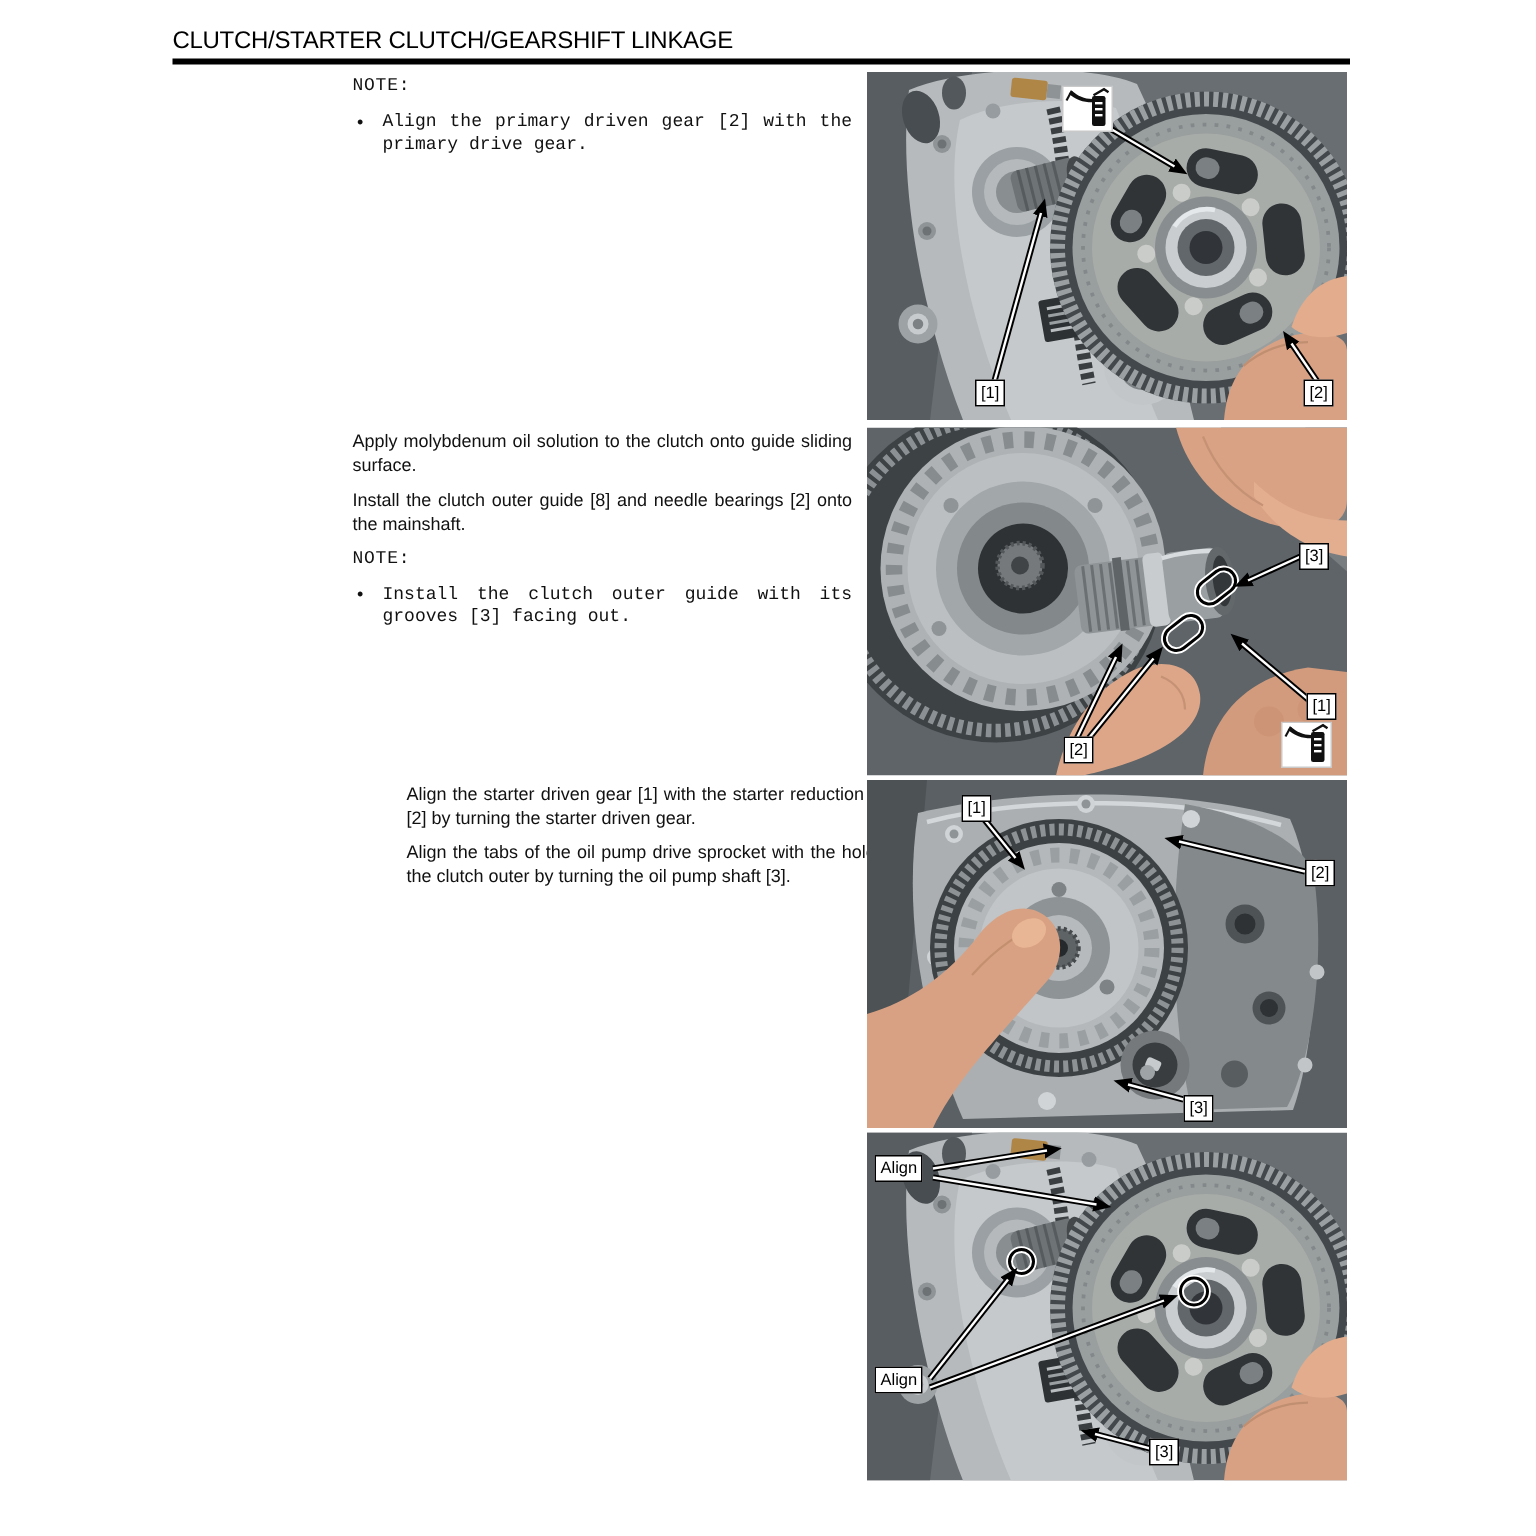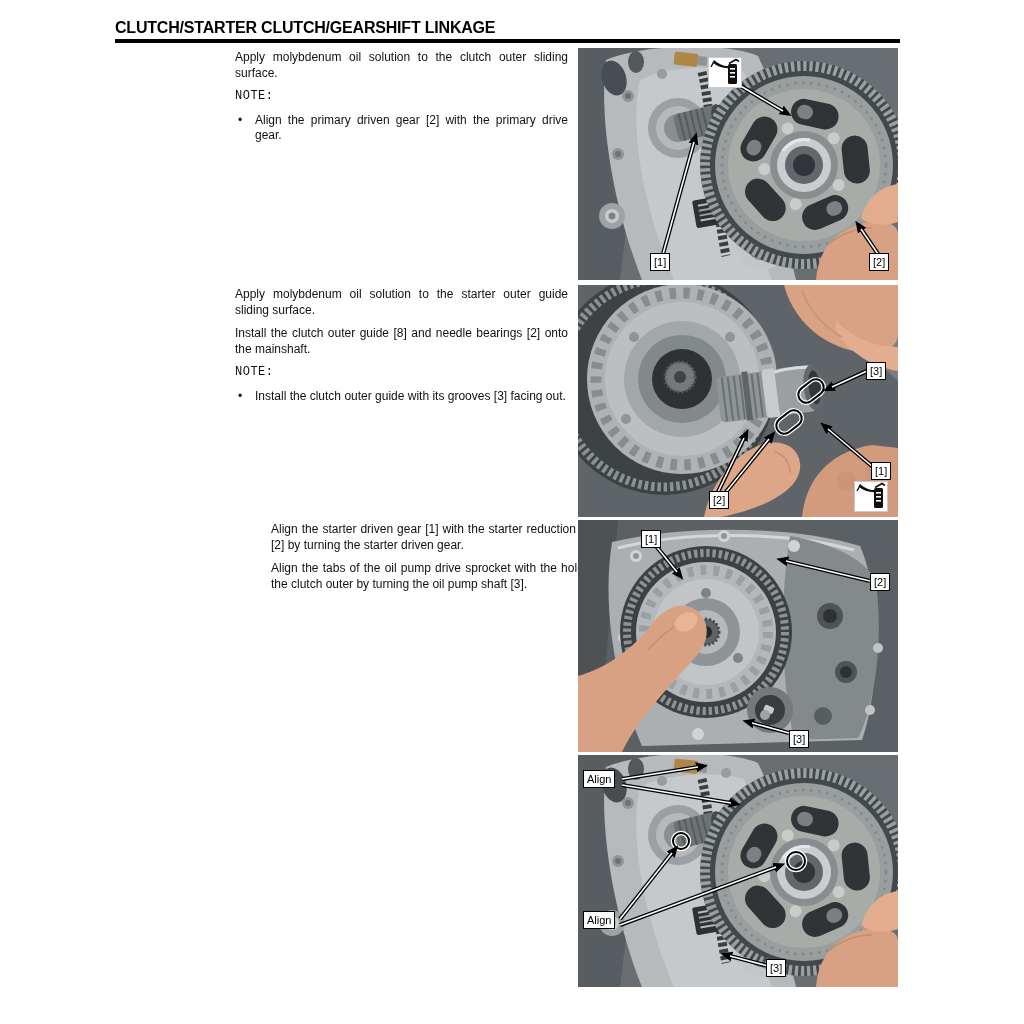--- a/index.html
+++ b/index.html
@@ -1,30 +1,30 @@
 <!DOCTYPE html>
 <html><head>
 <meta charset="utf-8">
 <style>
   html,body{margin:0;padding:0;}
   body{
     width:1024px;height:1024px;position:relative;background:#ffffff;
     font-family:"Liberation Sans", sans-serif;color:#111;overflow:hidden;
   }
   .page-title{
-    position:absolute;left:115px;top:19px;font-size:16px;font-weight:bold;
+    position:absolute;left:115px;top:19px;font-size:16px;font-weight:normal;
     letter-spacing:-0.2px;color:#000;white-space:nowrap;
   }
   .title-rule{position:absolute;left:115px;top:39px;width:785px;height:4px;background:#000;}
   .text-block{position:absolute;left:235px;width:333px;font-size:12px;line-height:15.5px;}
   .text-block p{margin:0 0 8px 0;text-align:justify;}
   .note-label{margin:0 0 2px 0;letter-spacing:0.5px;font-family:Liberation Mono, monospace;}
   .bullet-item{display:flex;}
   .bullet-item .dot{width:17px;flex:none;padding-left:3px;}
-  .bullet-item .btxt{flex:1;text-align:justify;}
+  .bullet-item .btxt{flex:1;text-align:justify;font-family:Liberation Mono, monospace;}
   .figure{position:absolute;left:578px;width:320px;height:232px;}
   .photo,.overlay{position:absolute;left:0;top:0;width:320px;height:232px;}
   .overlay{pointer-events:none;}
   .callout{
     position:absolute;background:#fff;border:1.5px solid #000;color:#000;
     font-size:11px;line-height:14px;padding:1px 3px;white-space:nowrap;
   }
   .oil-icon{position:absolute;width:34px;height:31px;}
   .sh{stroke:#000;stroke-width:4.2;fill:none;}
   .co{stroke:#fff;stroke-width:1.6;fill:none;}
@@ -244,30 +244,29 @@
       <path d="M6.5 3.5 L3 10" stroke="#101010" stroke-width="1.4" fill="none"></path>
       <path d="M21 6.5 L28 2.5 L31 4.5" stroke="#101010" stroke-width="1.6" fill="none"></path>
     </symbol>
   </defs>
 </svg>
 
 <div class="page-title">CLUTCH/STARTER CLUTCH/GEARSHIFT LINKAGE</div>
 <div class="title-rule"></div>
 
 <div class="text-block" style="top:50px;">
-  <p>Apply molybdenum oil solution to the clutch outer sliding surface.</p>
   <p class="note-label">NOTE:</p>
   <div class="bullet-item">
     <span class="dot">•</span>
     <span class="btxt">Align the primary driven gear [2] with the primary drive gear.</span>
   </div>
 </div>
 
 <div class="text-block" style="top:287px;">
-  <p>Apply molybdenum oil solution to the starter outer guide sliding surface.</p>
+  <p>Apply molybdenum oil solution to the clutch onto guide sliding surface.</p>
   <p>Install the clutch outer guide [8] and needle bearings [2] onto the mainshaft.</p>
   <p class="note-label">NOTE:</p>
   <div class="bullet-item">
     <span class="dot">•</span>
     <span class="btxt">Install the clutch outer guide with its grooves [3] facing out.</span>
   </div>
 </div>
 
 <div class="text-block" style="top:522px;margin-left:36px;">
   <p>Align the starter driven gear [1] with the starter reduction gear [2] by turning the starter driven gear.</p>

